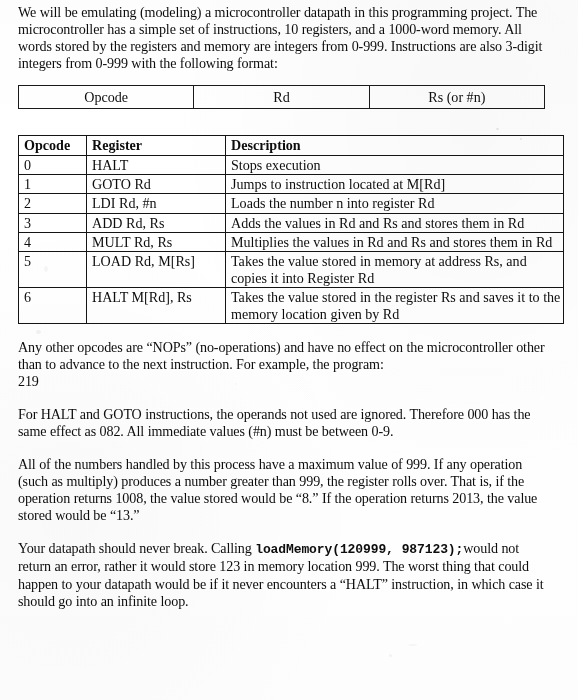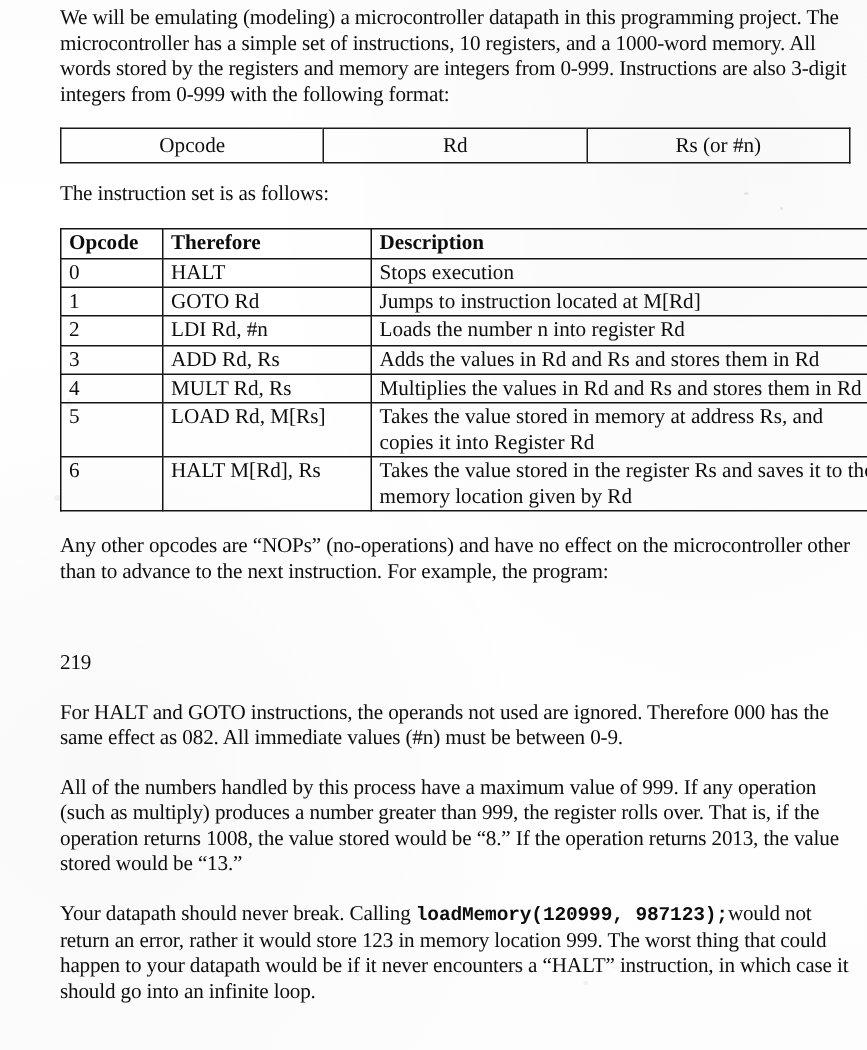--- a/index.html
+++ b/index.html
@@ -27,21 +27,21 @@
   }
   .speck {
     position: absolute;
     background: rgba(0,0,0,0.09);
     border-radius: 50%;
     pointer-events: none;
   }
 
   .content {
     position: absolute;
-    left: 40px;
+    left: 18px;
     top: 0;
     width: 527px;
   }
 
   p, .line {
     margin: 0;
     font-size: 14.1px;
     line-height: 17.1px;
     letter-spacing: -0.12px;
     text-align: left;
@@ -98,21 +98,21 @@
   .isa-table .c-desc { width: 332px; }
   .isa-table td.two-line { line-height: 16.5px; }
 
   .mono-bold {
     font-family: "Liberation Mono", "DejaVu Sans Mono", monospace;
     font-weight: bold;
     font-size: 13px;
     letter-spacing: -0.1px;
   }
 
-  .num-line { line-height: 17.4px; margin-top: 44px; }
+  .num-line { line-height: 17.4px; }
 </style>
 </head>
 <body>
 
 <div class="page">
   <div class="speck" style="left:496px;top:128px;width:3px;height:2px;"></div>
   <div class="speck" style="left:520px;top:138px;width:2px;height:2px;"></div>
   <div class="speck" style="left:36px;top:330px;width:5px;height:4px;opacity:.55;"></div>
   <div class="speck" style="left:44px;top:266px;width:4px;height:6px;opacity:.4;"></div>
   <div class="speck" style="left:389px;top:654px;width:3px;height:3px;opacity:.5;"></div>
@@ -131,29 +131,28 @@
         <tr>
       <td>Opcode</td>
       <td>Rd</td>
       <td>Rs (or #n)</td>
     </tr>
   </tbody>
     </table>
 
   <div class="gap-b"></div>
 
-  <p class="line">The instruction set is as follows:</p>
 
   <div class="gap-c"></div>
 
   <table class="isa-table">
     <thead>
       <tr>
         <th class="c-op">Opcode</th>
-        <th class="c-ope">Therefore</th>
+        <th class="c-ope">Register</th>
         <th class="c-desc">Description</th>
       </tr>
     </thead>
     <tbody>
       <tr>
         <td>0</td>
         <td>HALT</td>
         <td>Stops execution</td>
       </tr>
       <tr>

